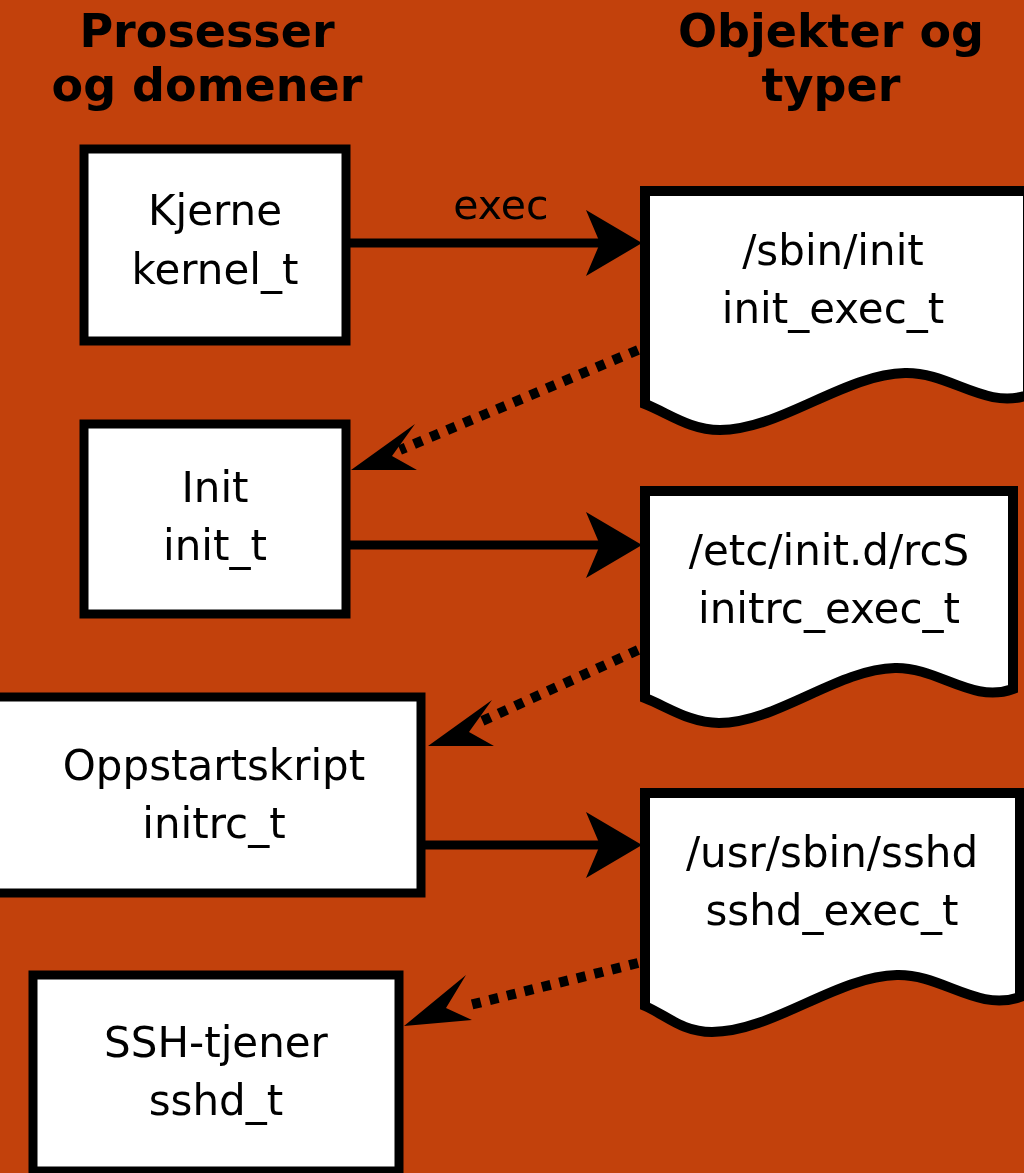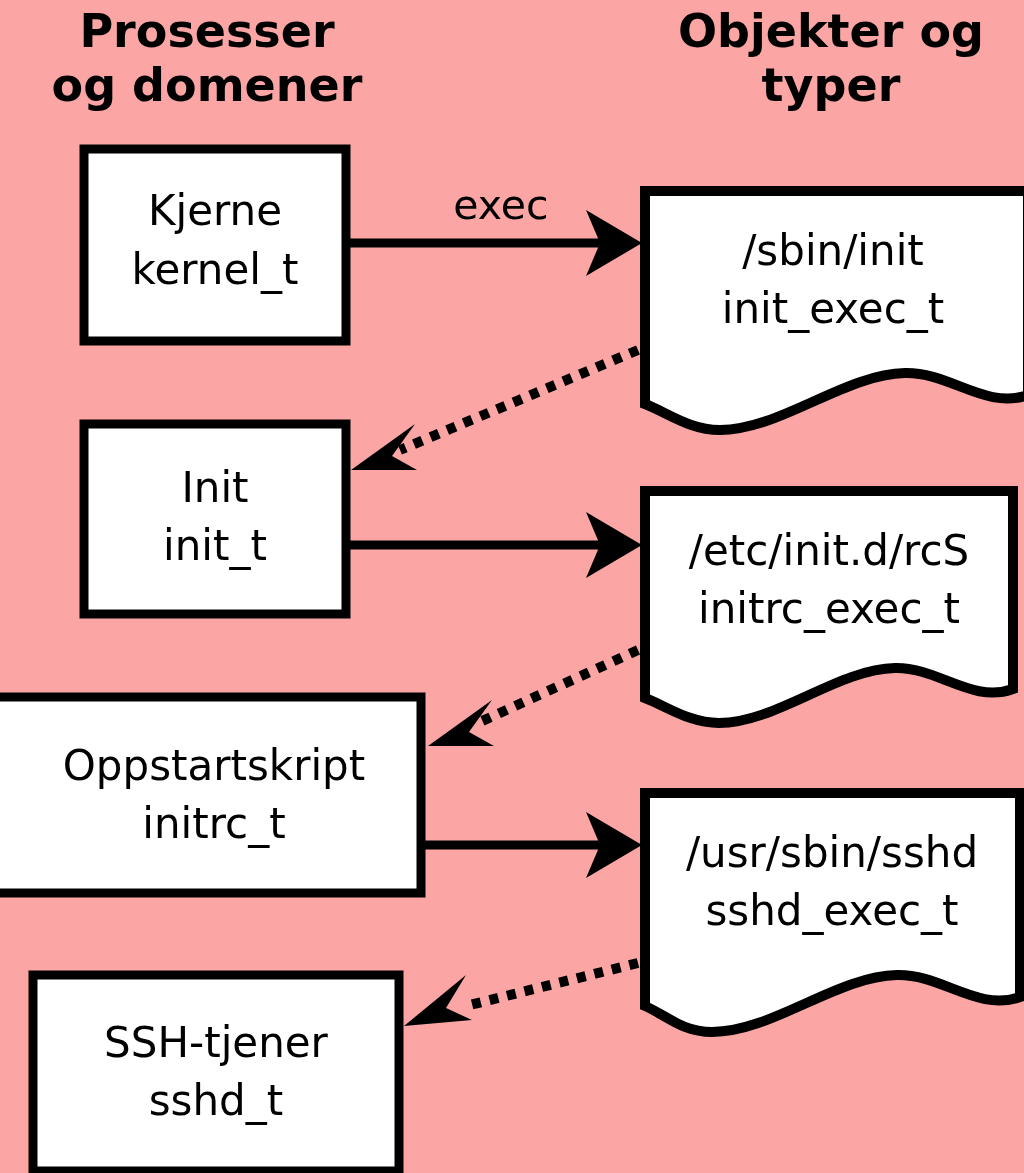--- a/index.html
+++ b/index.html
@@ -10,21 +10,21 @@
   body {
     width: 1024px;
     height: 1173px;
     overflow: hidden;
     font-family: "DejaVu Sans", sans-serif;
   }
   #diagram-root {
     position: relative;
     width: 1024px;
     height: 1173px;
-    background: #fca5a5;
+    background: #c2410c;
   }
   svg.canvas {
     position: absolute;
     top: 0;
     left: 0;
     width: 1024px;
     height: 1173px;
     display: block;
   }
   .col-heading {

